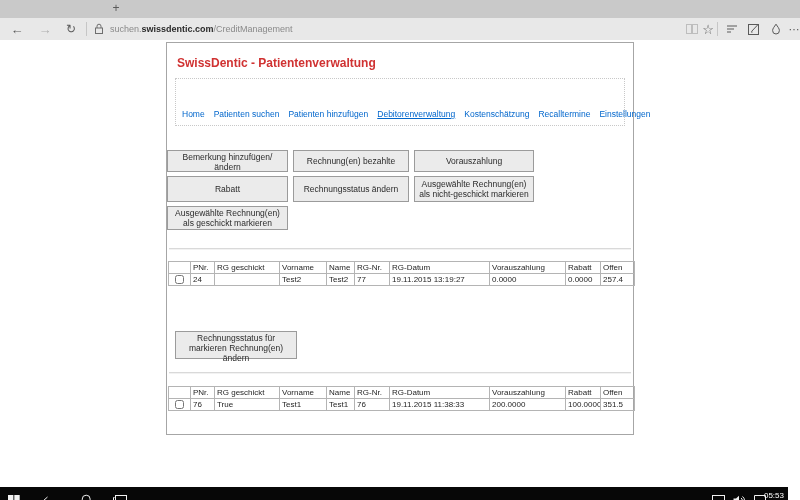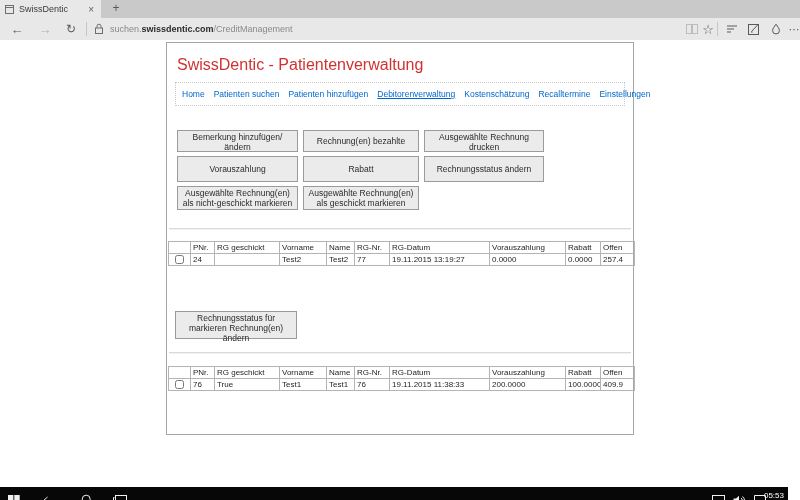--- a/index.html
+++ b/index.html
@@ -20,27 +20,27 @@
   .arrow { font-size:13px; }
   .disabled { color:#b0b0b0; }
   .vsep { position:absolute; top:4px; width:1px; height:14px; background:#c6c6c6; }
   .urltext { position:absolute; left:110px; top:0; height:22px; display:flex; align-items:center;
              font-size:9px; color:#8a8a8a; white-space:nowrap; }
   .urltext b { color:#2b2b2b; }
 
   
   .content { position:absolute; top:40px; left:0; width:800px; height:433px; background:#fff; }
   .pagebox { position:absolute; left:166px; top:2px; width:468px; height:393px; border:1px solid #a6a6a6; background:#fff; }
-  .page-title { margin:13px 0 0 10px; font-size:16px; font-weight:normal; color:#d03232; }
+  .page-title { margin:13px 0 0 10px; font-size:12px; font-weight:bold; color:#d03232; }
   .navbox { margin:8px 8px 0 8px; border:1px dotted #c8c8c8; padding:6px 6px; display:flex; gap:9px;
             font-size:8.5px; white-space:nowrap; }
-  .navlink { color:#0066cc; text-decoration:none; }
+  .navlink { color:#0066cc; text-decoration:none;margin-top:24px; }
   .navlink.active { text-decoration:underline; }
 
-  .btn-grid { margin:24px 0 0 10px; display:grid; grid-template-columns:121px 116px 120px;
+  .btn-grid { margin:24px 0 0 0; display:grid; grid-template-columns:121px 116px 120px;
               grid-template-rows:22px 26px 24px; gap:4px 5px; width:367px; }
   .pbtn { background:#ebebeb; border:1px solid #9b9b9b; font-family:"Liberation Sans", sans-serif;
           font-size:8.5px; line-height:10px; color:#2b2b2b; padding:1px 3px; text-align:center; }
   .paid-btn { display:block; margin:45px 0 0 8px; width:122px; height:28px; }
 
   hr.rule { border:none; border-top:1px solid #d9d9d9; border-bottom:1px solid #f2f2f2; margin:18px 2px 0 2px; }
   hr.rule2 { margin-top:13px; }
 
   table.grid { margin:11px 0 0 1px; border-collapse:collapse; table-layout:fixed; width:466px; font-size:8px; color:#1f1f1f; }
   table.grid2 { margin-top:12px; }
@@ -50,30 +50,20 @@
 
   
   .taskbar { position:absolute; left:0; top:487px; width:788px; height:27px; background:#070707; }
   .tk-ico { position:absolute; top:0; height:27px; display:flex; align-items:center; justify-content:center; }
   .clock { position:absolute; right:4px; top:4px; text-align:right; color:#ffffff; font-size:8px; line-height:10px; }
 </style>
 </head>
 <body>
 
 <div class="tabstrip">
-  <div class="tab">
-    <span>
-      <svg width="9" height="9" viewBox="0 0 9 9">
-          <rect x="0.5" y="0.5" width="8" height="8" fill="none" stroke="#6e6e6e"></rect>
-          <line x1="0.5" y1="2.5" x2="8.5" y2="2.5" stroke="#6e6e6e"></line>
-        </svg>
-    </span>
-    <span class="tab-title">SwissDentic</span>
-    <span class="tab-close">×</span>
-  </div>
   <div class="newtab">+</div>
 </div>
 
 <div class="toolbar">
   <span class="tb-ico arrow" style="left:8px;width:18px;">←</span>
   <span class="tb-ico arrow disabled" style="left:36px;width:18px;">→</span>
   <span class="tb-ico" style="left:62px;width:18px;font-size:12px;">↻</span>
   <span class="vsep" style="left:86px;"></span>
   <span class="tb-ico" style="left:92px;width:14px;">
     <svg width="10" height="12" viewBox="0 0 10 12">
@@ -128,21 +118,20 @@
       <a href="#" class="navlink">Patienten hinzufügen</a>
       <a href="#" class="navlink active">Debitorenverwaltung</a>
       <a href="#" class="navlink">Kostenschätzung</a>
       <a href="#" class="navlink">Recalltermine</a>
       <a href="#" class="navlink">Einstellungen</a>
     </div>
 
     <div class="btn-grid">
       <button class="pbtn">Bemerkung hinzufügen/ändern</button>
       <button class="pbtn">Rechnung(en) bezahlte</button>
-      <button class="pbtn">Ausgewählte Rechnung drucken</button>
       <button class="pbtn">Vorauszahlung</button>
       <button class="pbtn">Rabatt</button>
       <button class="pbtn">Rechnungsstatus ändern</button>
       <button class="pbtn">Ausgewählte Rechnung(en) als nicht-geschickt markieren</button>
       <button class="pbtn">Ausgewählte Rechnung(en) als geschickt markieren</button>
     </div>
 
     <hr class="rule">
 
     <table class="grid">
@@ -223,21 +212,21 @@
               <input type="checkbox" style="">
             </td>
         <td>76</td>
         <td>True</td>
         <td>Test1</td>
         <td>Test1</td>
         <td>76</td>
         <td>19.11.2015 11:38:33</td>
         <td>200.0000</td>
         <td>100.0000</td>
-        <td>409.9</td>
+        <td>351.5</td>
       </tr>
     </tbody>
       </table>
 
   </div>
 </div>
 
 <div class="taskbar">
   <span class="tk-ico" style="left:6px;width:16px;">
     <svg width="12" height="12" viewBox="0 0 12 12">

